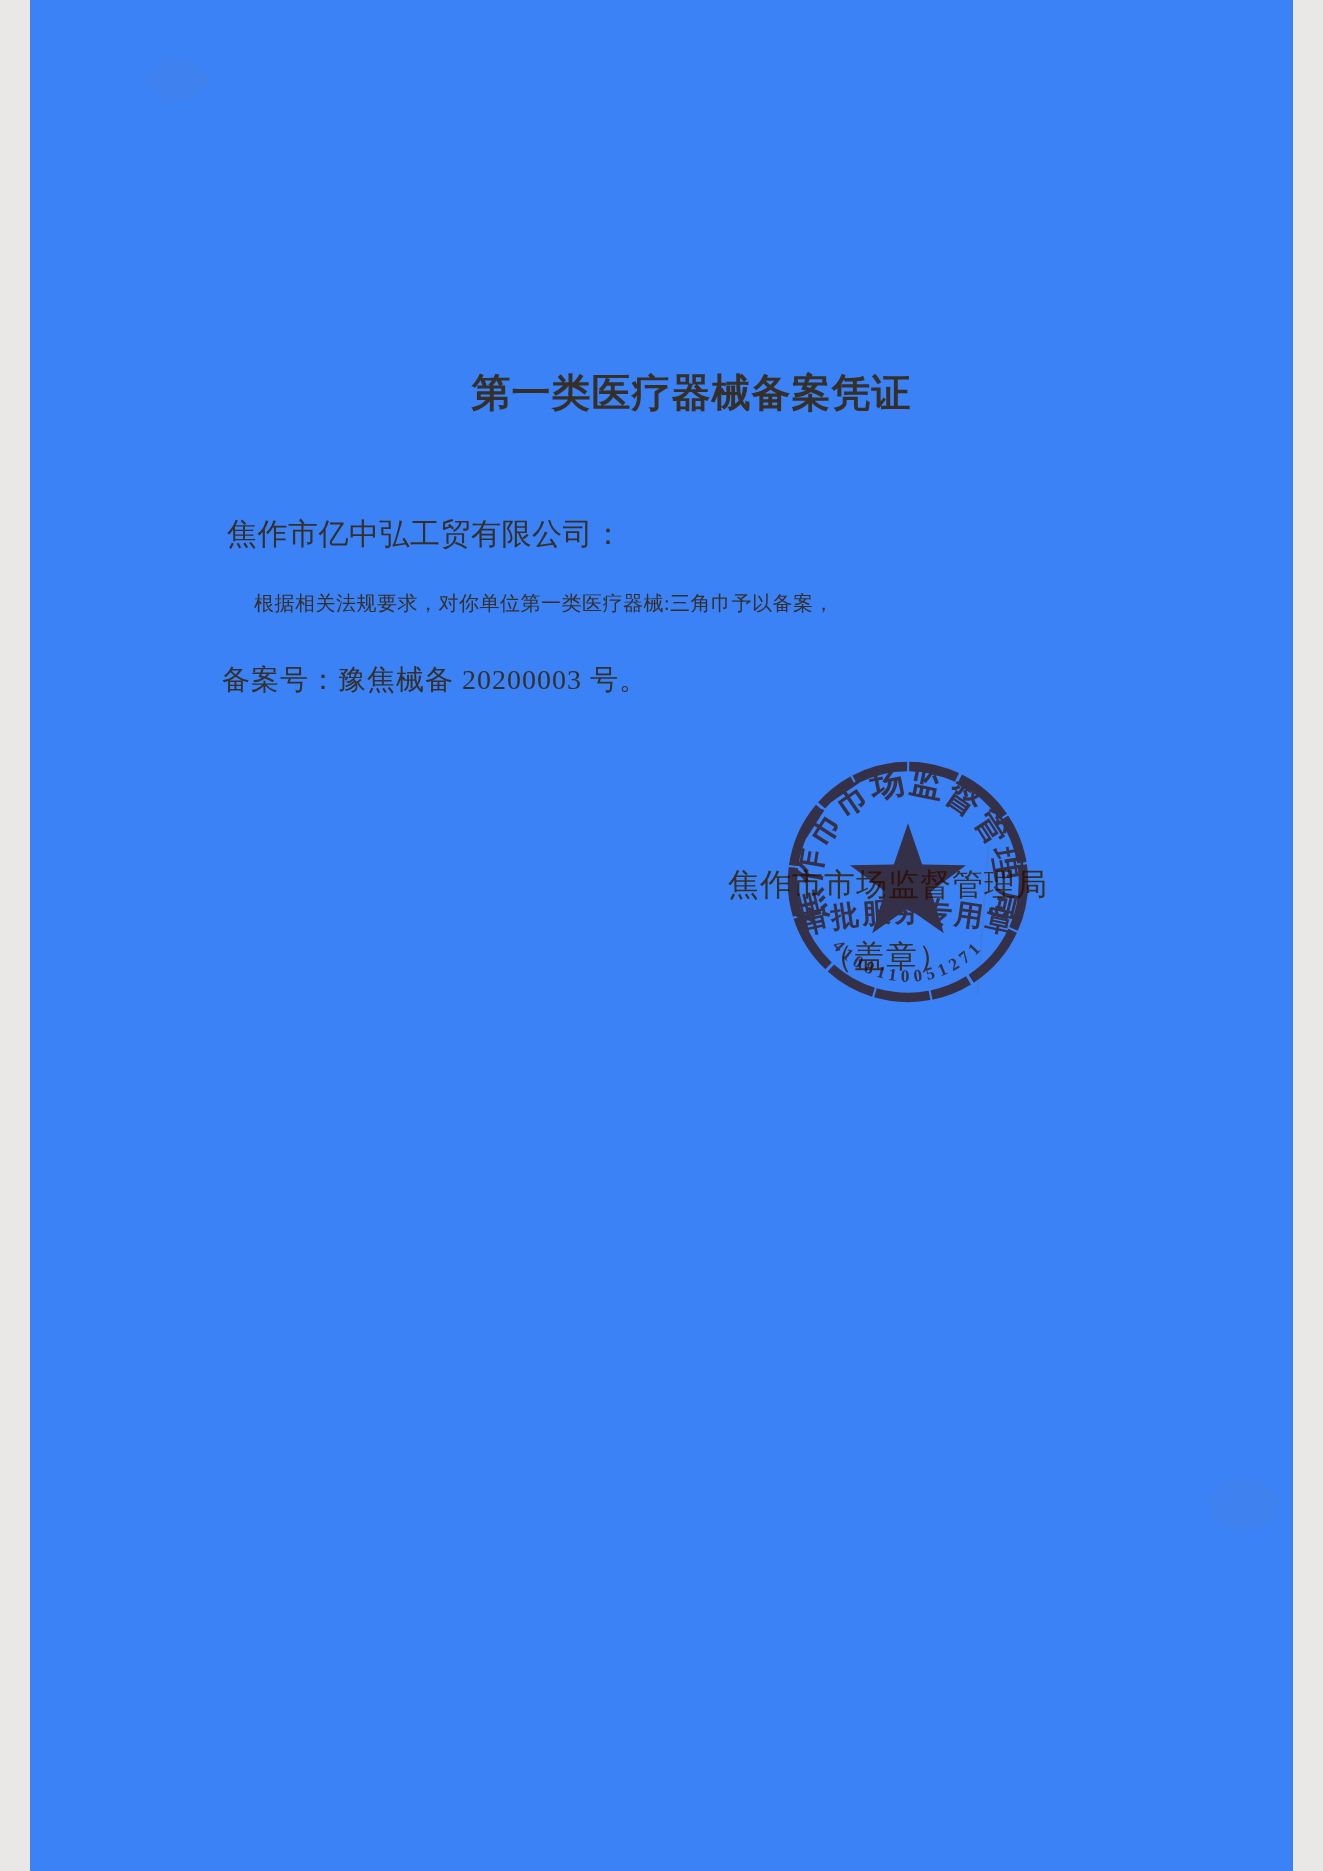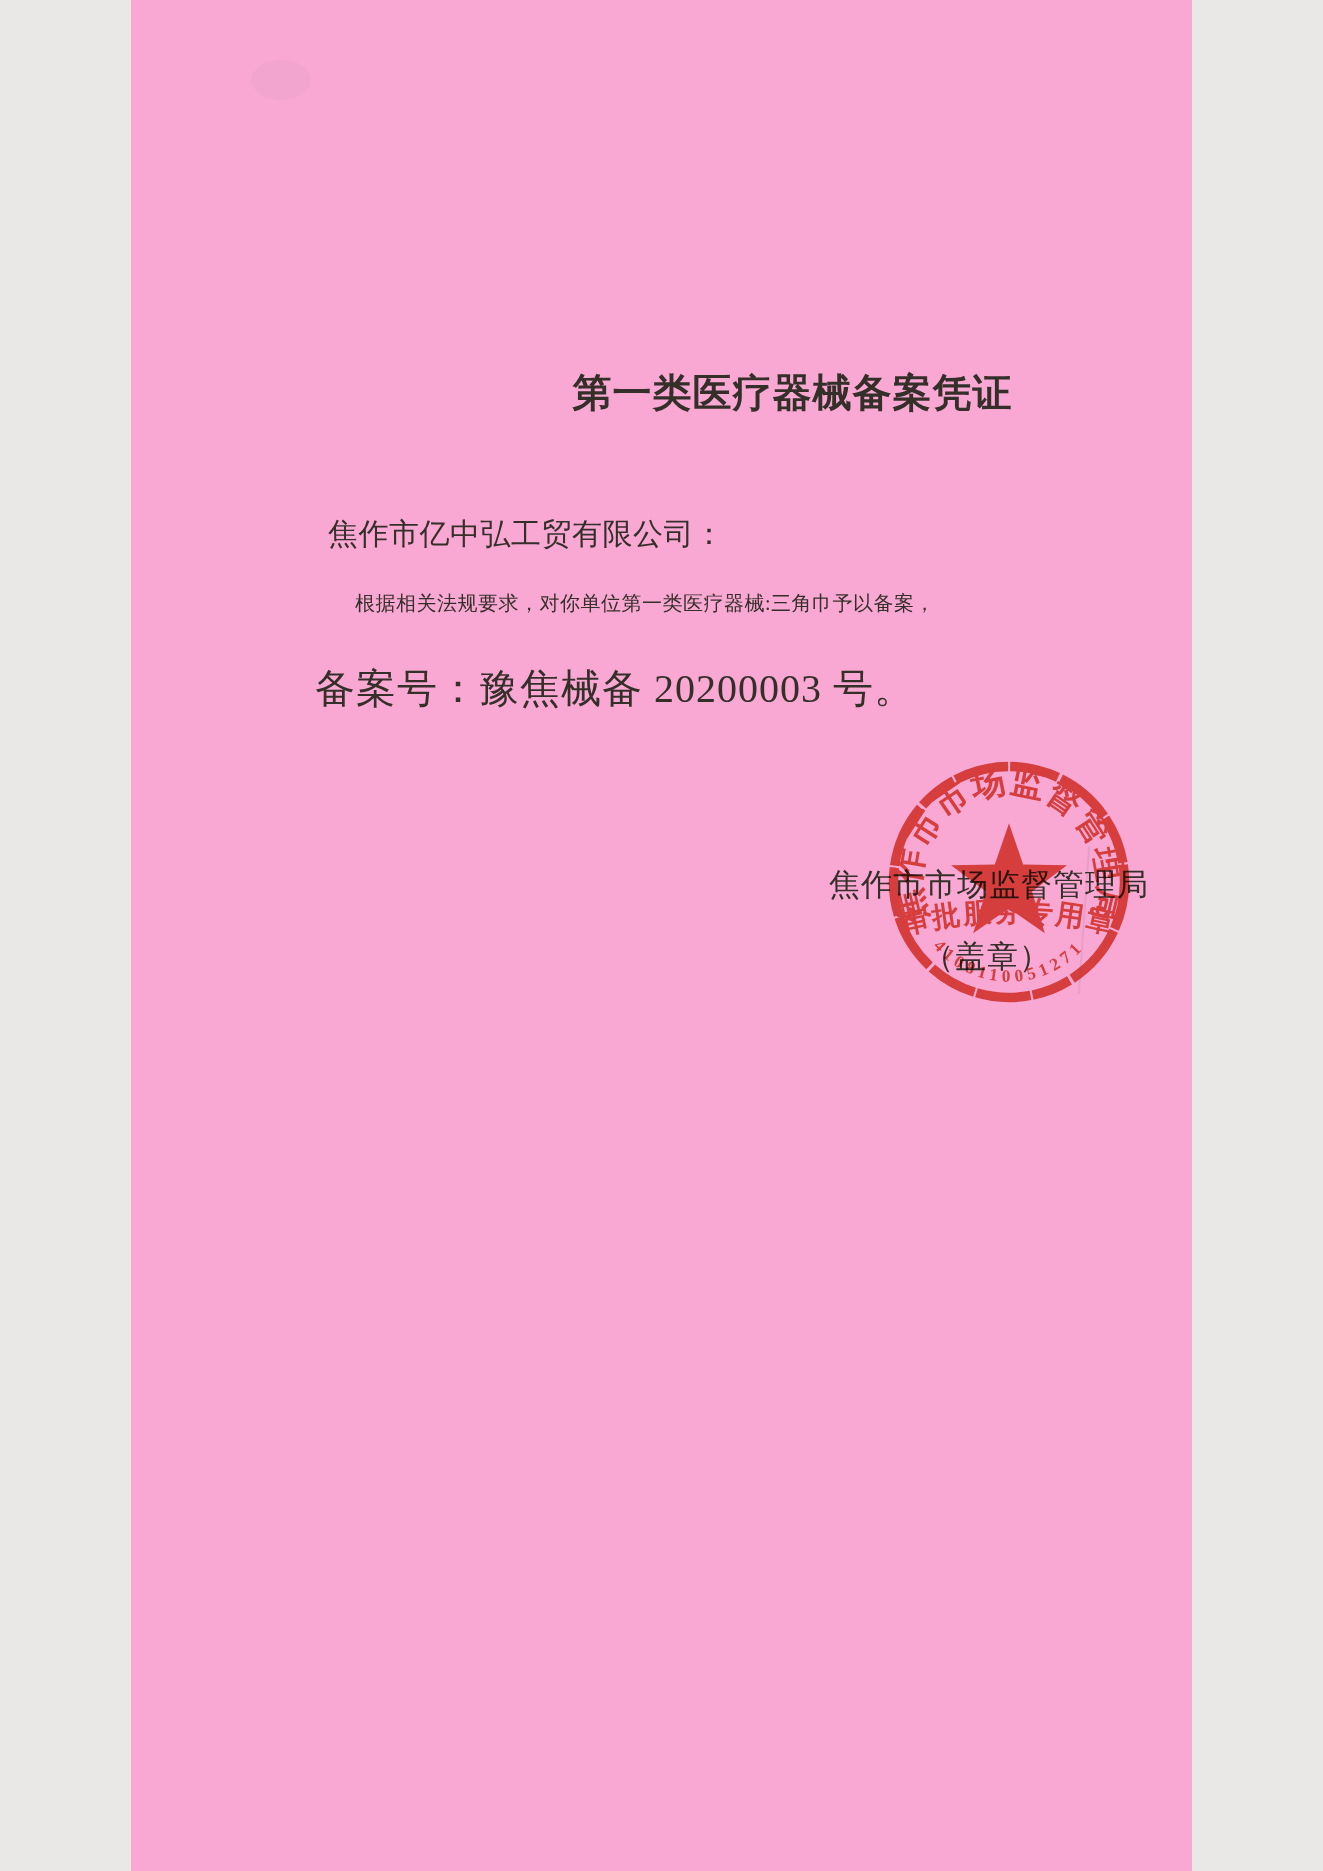--- a/index.html
+++ b/index.html
@@ -2,35 +2,35 @@
 <html><head>
 <meta charset="utf-8">
 <style>
   html,body{margin:0;padding:0;}
   body{
     background:#e9e8e6;
     font-family:"Liberation Serif","DejaVu Serif",serif;
   }
   .page{
     position:relative;
-    width:1061px;height:1871px;
+    width:1263px;height:1871px;
     margin:0 auto;
-    background:#f9a8d4;
+    background:#3b82f6;
     overflow:hidden;
     color:#352f29;
   }
   .txt{position:absolute;white-space:nowrap;color:#352f29;}
   .title{
     left:0;top:366px;width:1323px;
     text-align:center;
     font-size:39px;font-weight:600;letter-spacing:1px;
   }
   .salutation{left:197px;top:514px;font-size:30px;letter-spacing:0.5px;}
   .para1{left:224px;top:590px;font-size:20px;letter-spacing:0.5px;}
-  .para2{left:184px;top:661px;font-size:40px;letter-spacing:1px;}
+  .para2{left:192px;top:661px;font-size:28px;letter-spacing:1px;}
   .issuer{left:698px;top:864px;font-size:31px;letter-spacing:1px;}
   .sealnote{left:792px;top:936px;font-size:31px;letter-spacing:1px;}
   .dateline{left:686px;top:1006px;font-size:31px;letter-spacing:1px;}
   .seal{
     position:absolute;
     left:752px;top:756px;
     width:252px;height:252px;
     opacity:0.9;
     mix-blend-mode:multiply;
     pointer-events:none;

